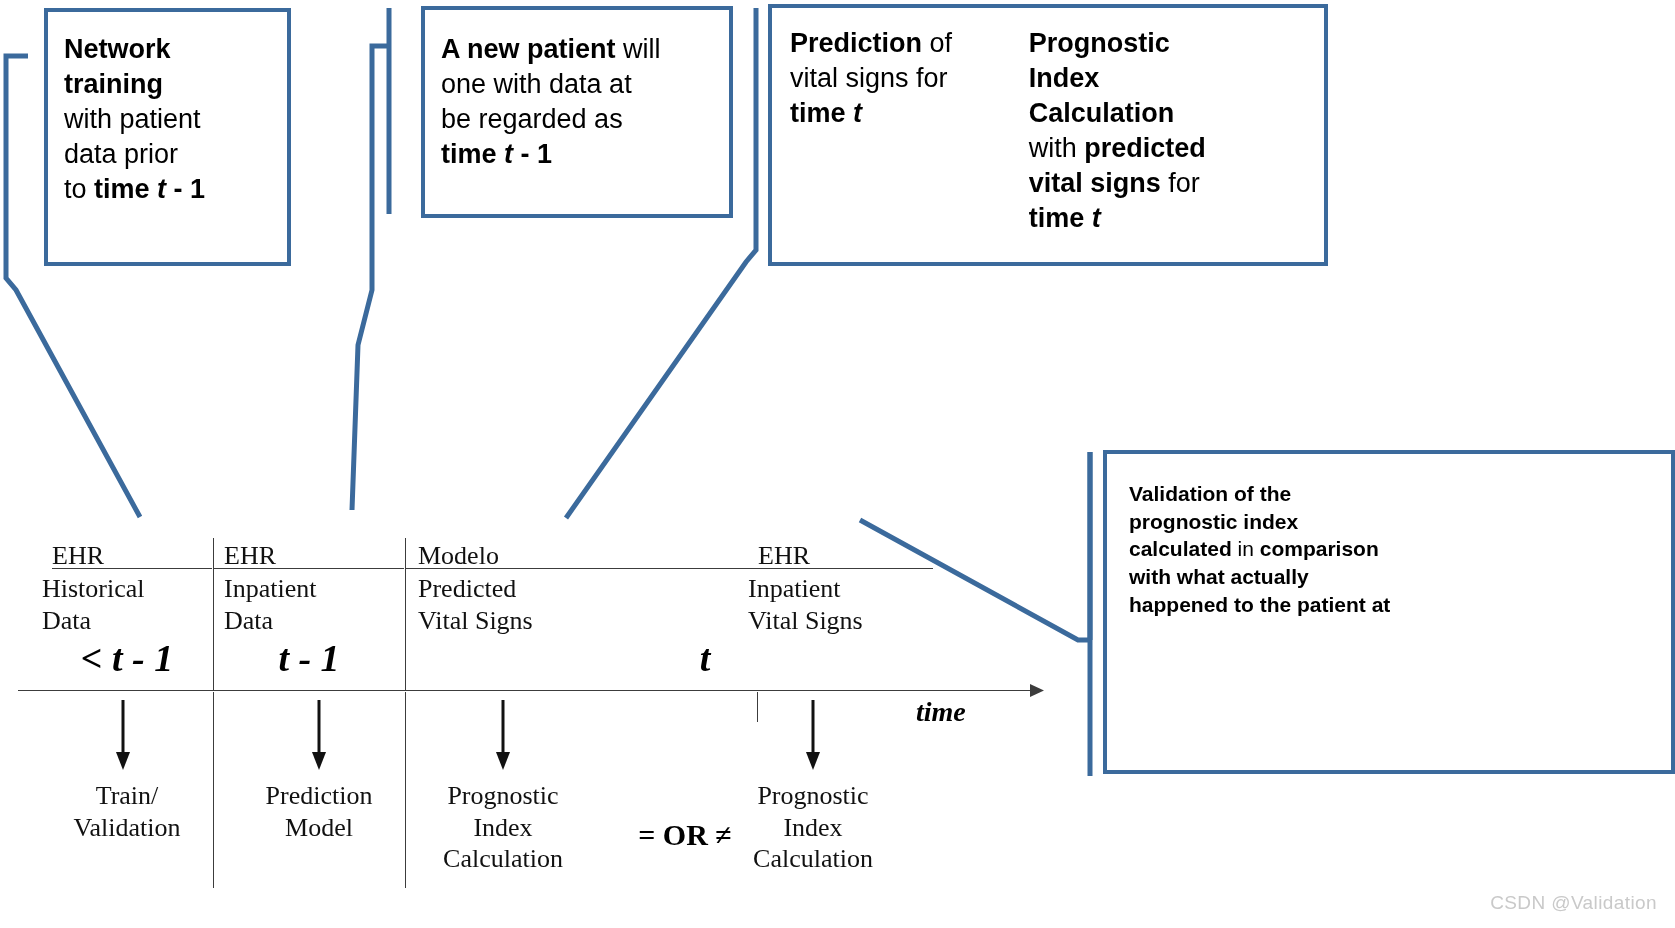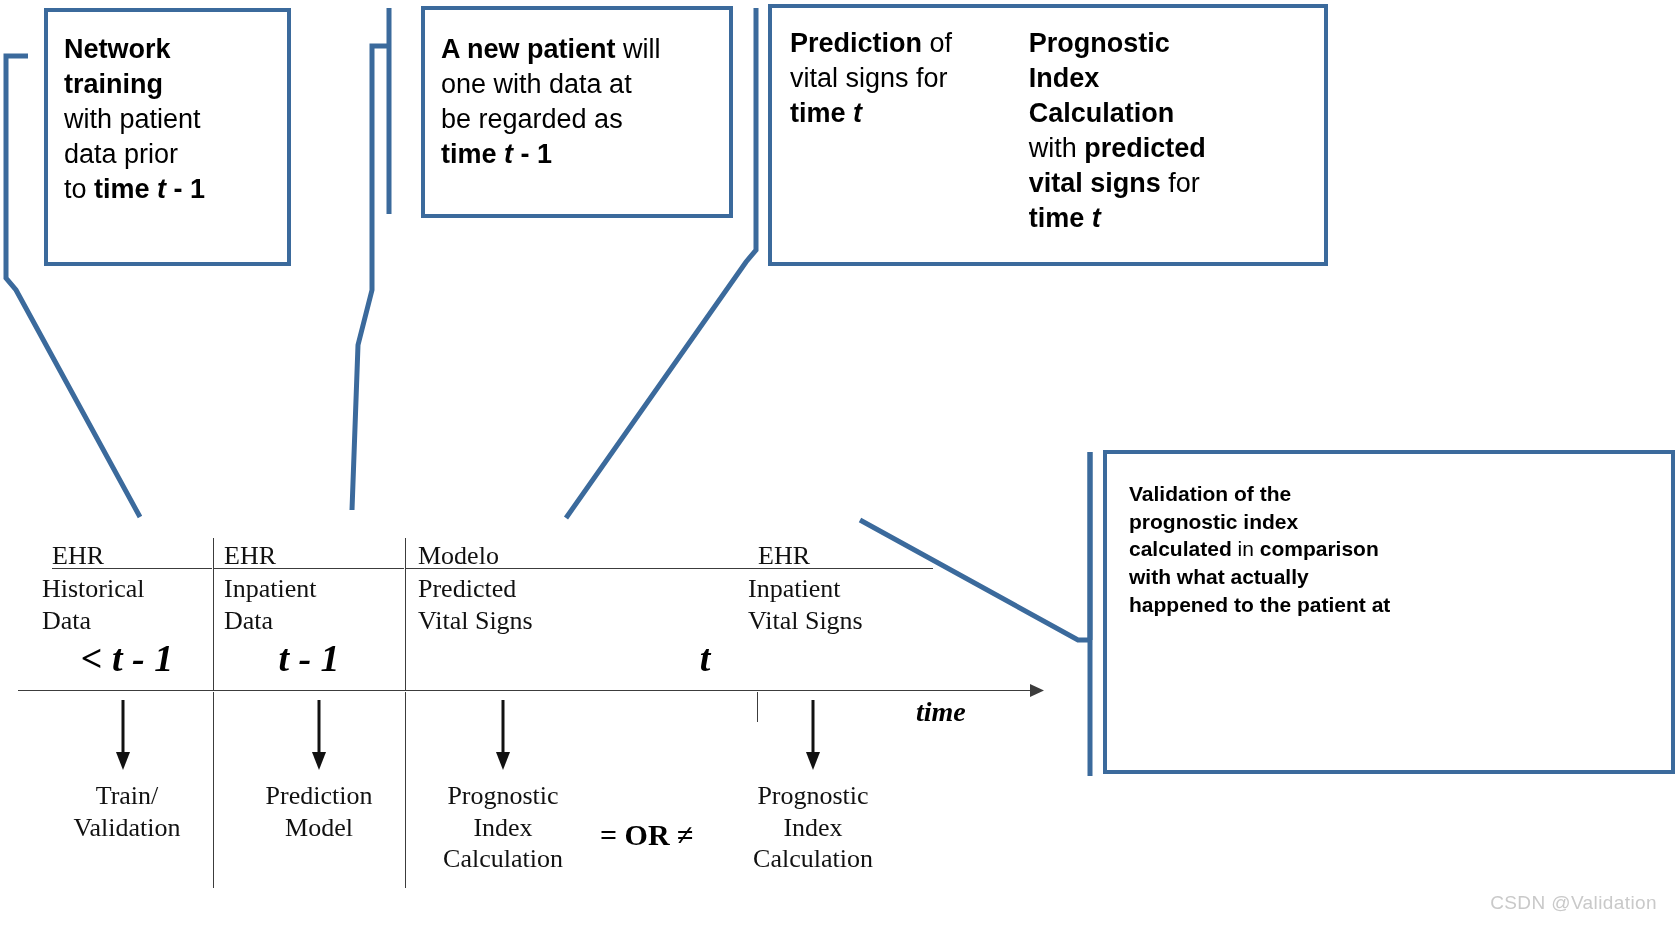--- a/index.html
+++ b/index.html
@@ -51,21 +51,21 @@
   .tlabel{
     position:absolute;text-align:center;
     font-family:"Liberation Serif",serif;font-weight:bold;font-style:italic;
     font-size:38px;color:#000;
   }
   .bottom-label{
     position:absolute;text-align:center;
     font-family:"Liberation Serif",serif;font-size:26px;line-height:1.22;color:#111;
   }
   .eq-label{
-    position:absolute;text-align:left;
+    position:absolute;text-align:center;
     font-family:"Liberation Serif",serif;font-weight:bold;font-size:30px;color:#000;
   }
   .time-axis-label{
     position:absolute;
     font-family:"Liberation Serif",serif;font-weight:bold;font-style:italic;
     font-size:28px;color:#000;
   }
 
   
   #watermark{

